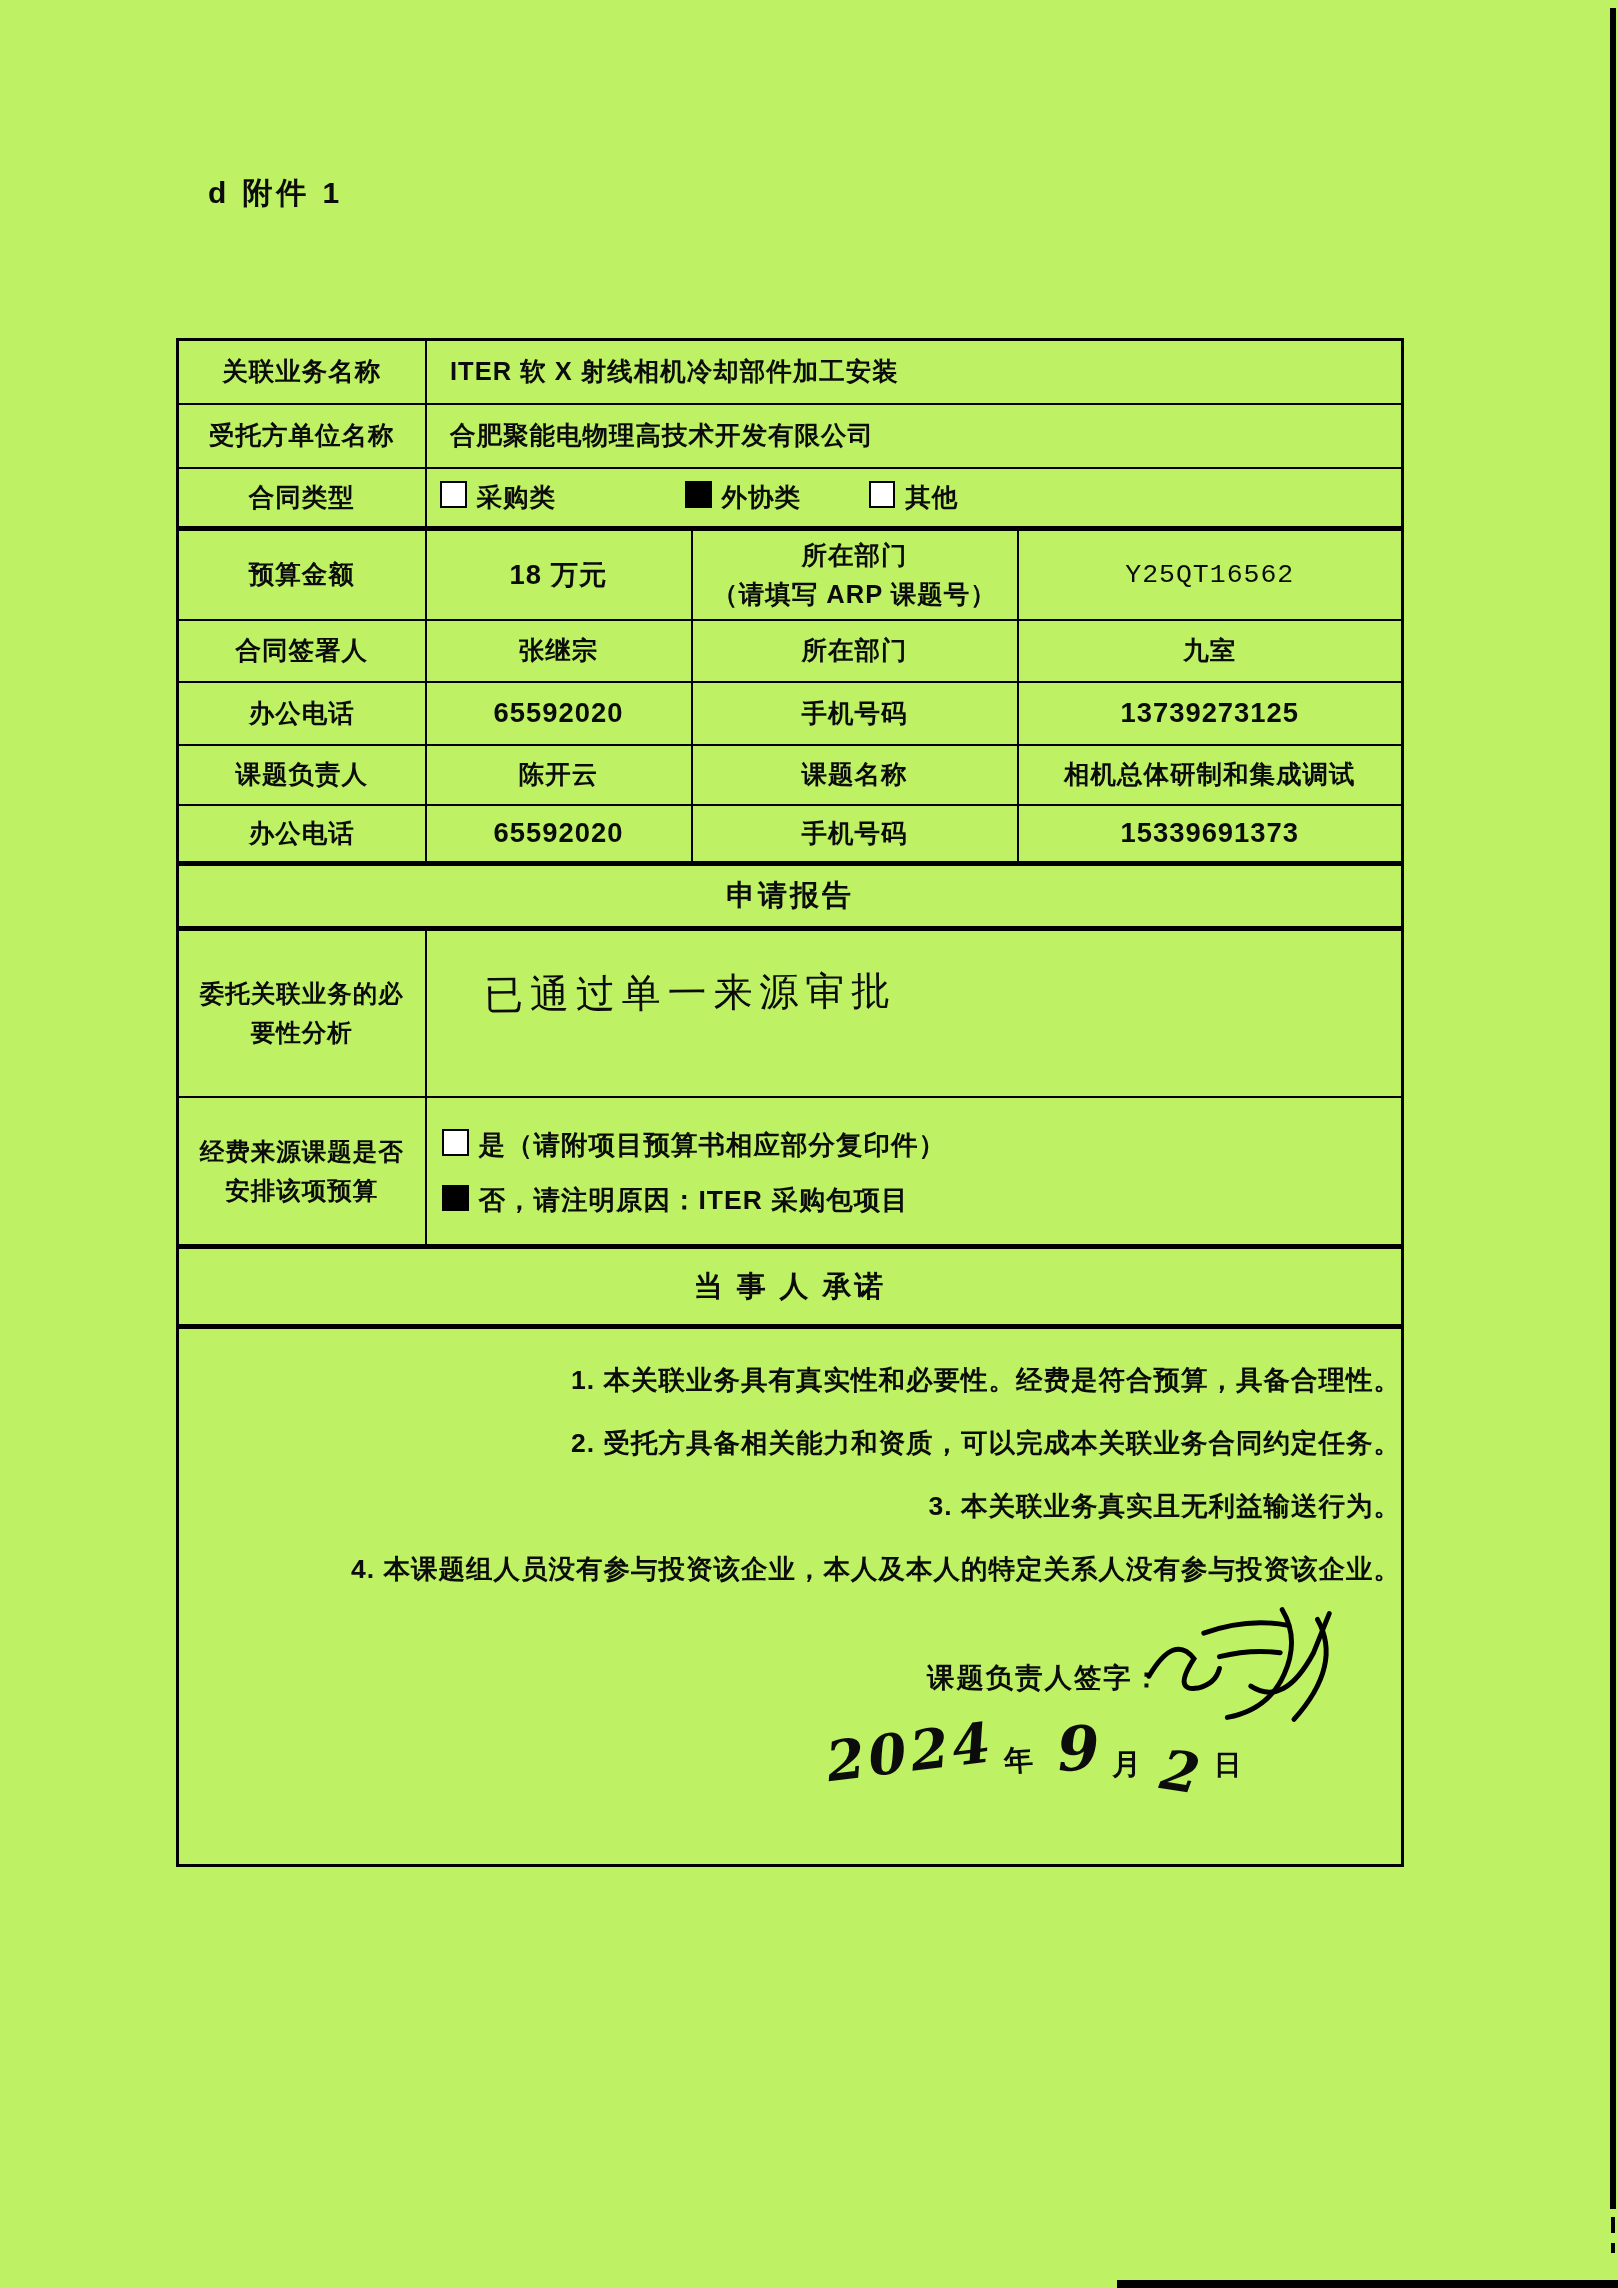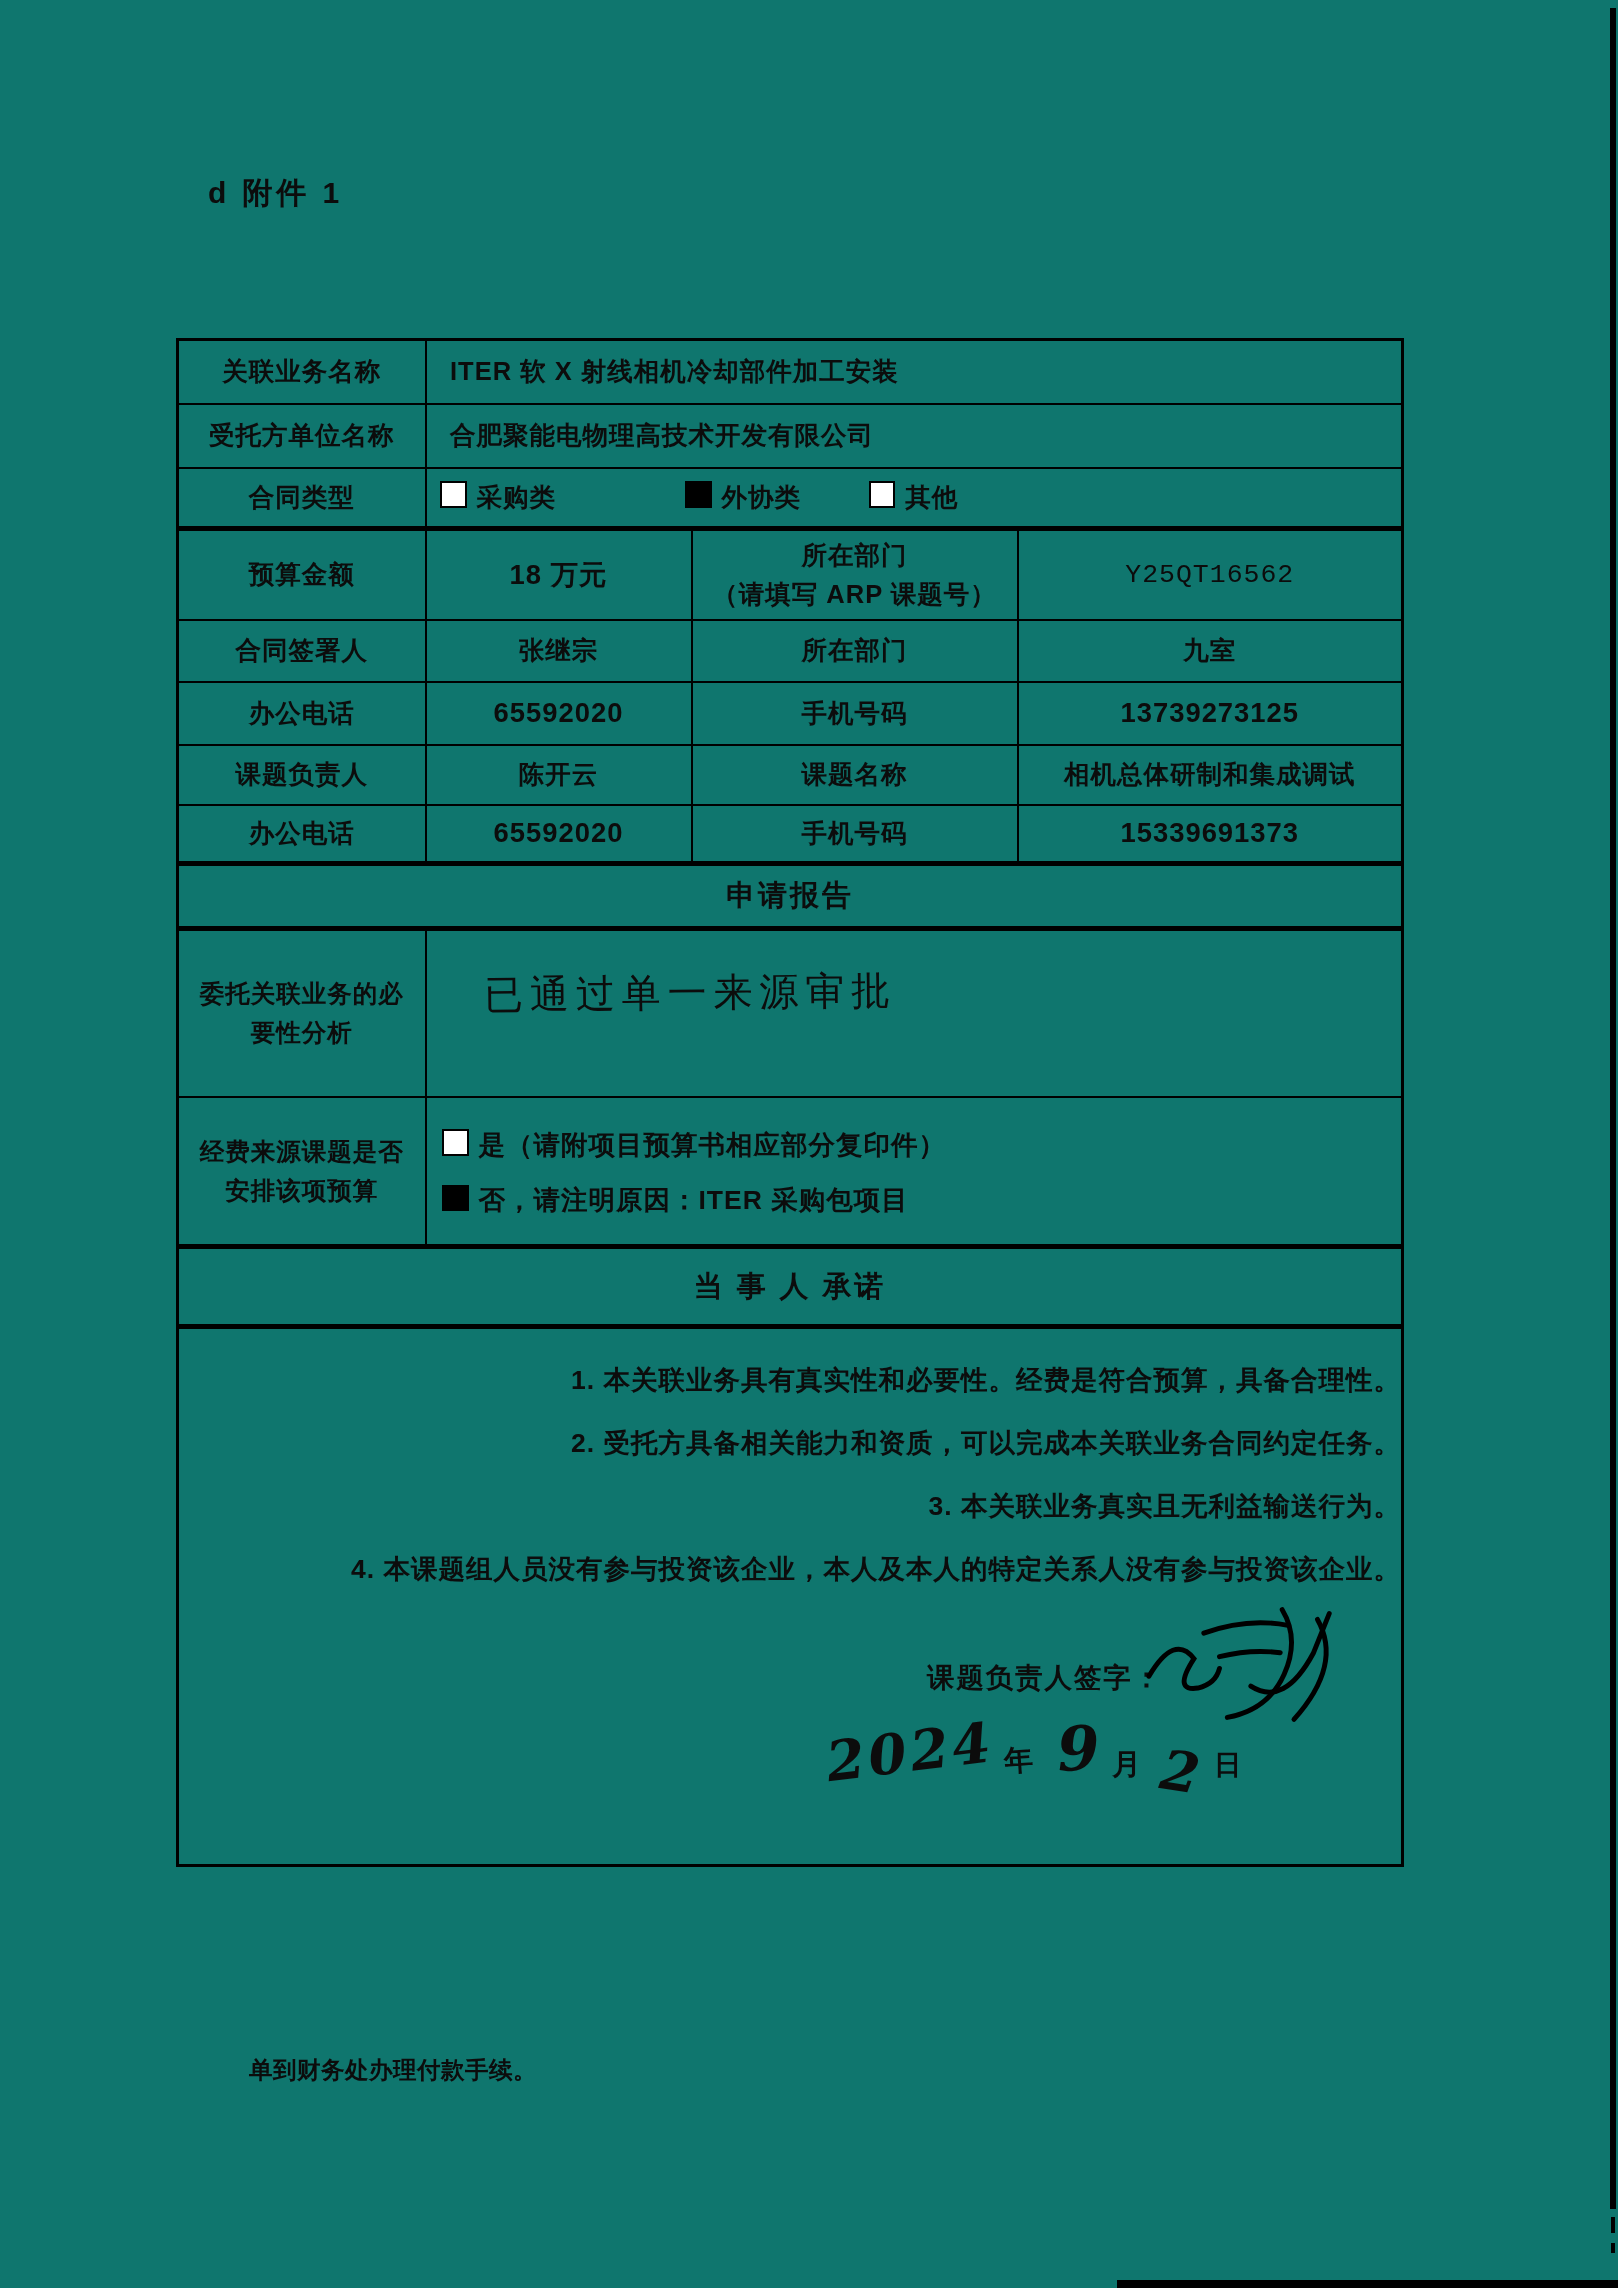--- a/index.html
+++ b/index.html
@@ -1,17 +1,17 @@
 <!DOCTYPE html>
 <html><head>
 <meta charset="utf-8">
 <style>
   html,body{margin:0;padding:0;background:#e8e8e8;}
   .page{
-    position:relative;width:1618px;height:2289px;background:#0f766e;
+    position:relative;width:1618px;height:2289px;background:#bef264;
     font-family:"Liberation Sans",sans-serif;color:#0c0c0c;overflow:hidden;
   }
   .attachment-label{
     position:absolute;left:208px;top:173px;font-size:30px;font-weight:600;letter-spacing:3.9px;
   }
   .doc-title{
     position:absolute;left:176px;top:261px;width:1225px;text-align:center;
     font-size:36px;font-weight:800;letter-spacing:2px;
   }
   table.form-table{
@@ -214,21 +214,20 @@
         <span class="hand d-month">9</span>
         <span class="hand d-month-u">月</span>
         <span class="hand d-day">2</span>
         <span class="hand d-day-u">日</span>
       </td>
     </tr>
   </tbody>
     </table>
 
   <div class="footer-note">
-    <div>单到财务处办理付款手续。</div>
   </div>
 
   <div class="scan-line-right"></div>
   <div class="scan-line-right-d1"></div>
   <div class="scan-line-right-d2"></div>
   <div class="scan-strip-bottom"></div>
 </div>
 
 
 </body></html>

